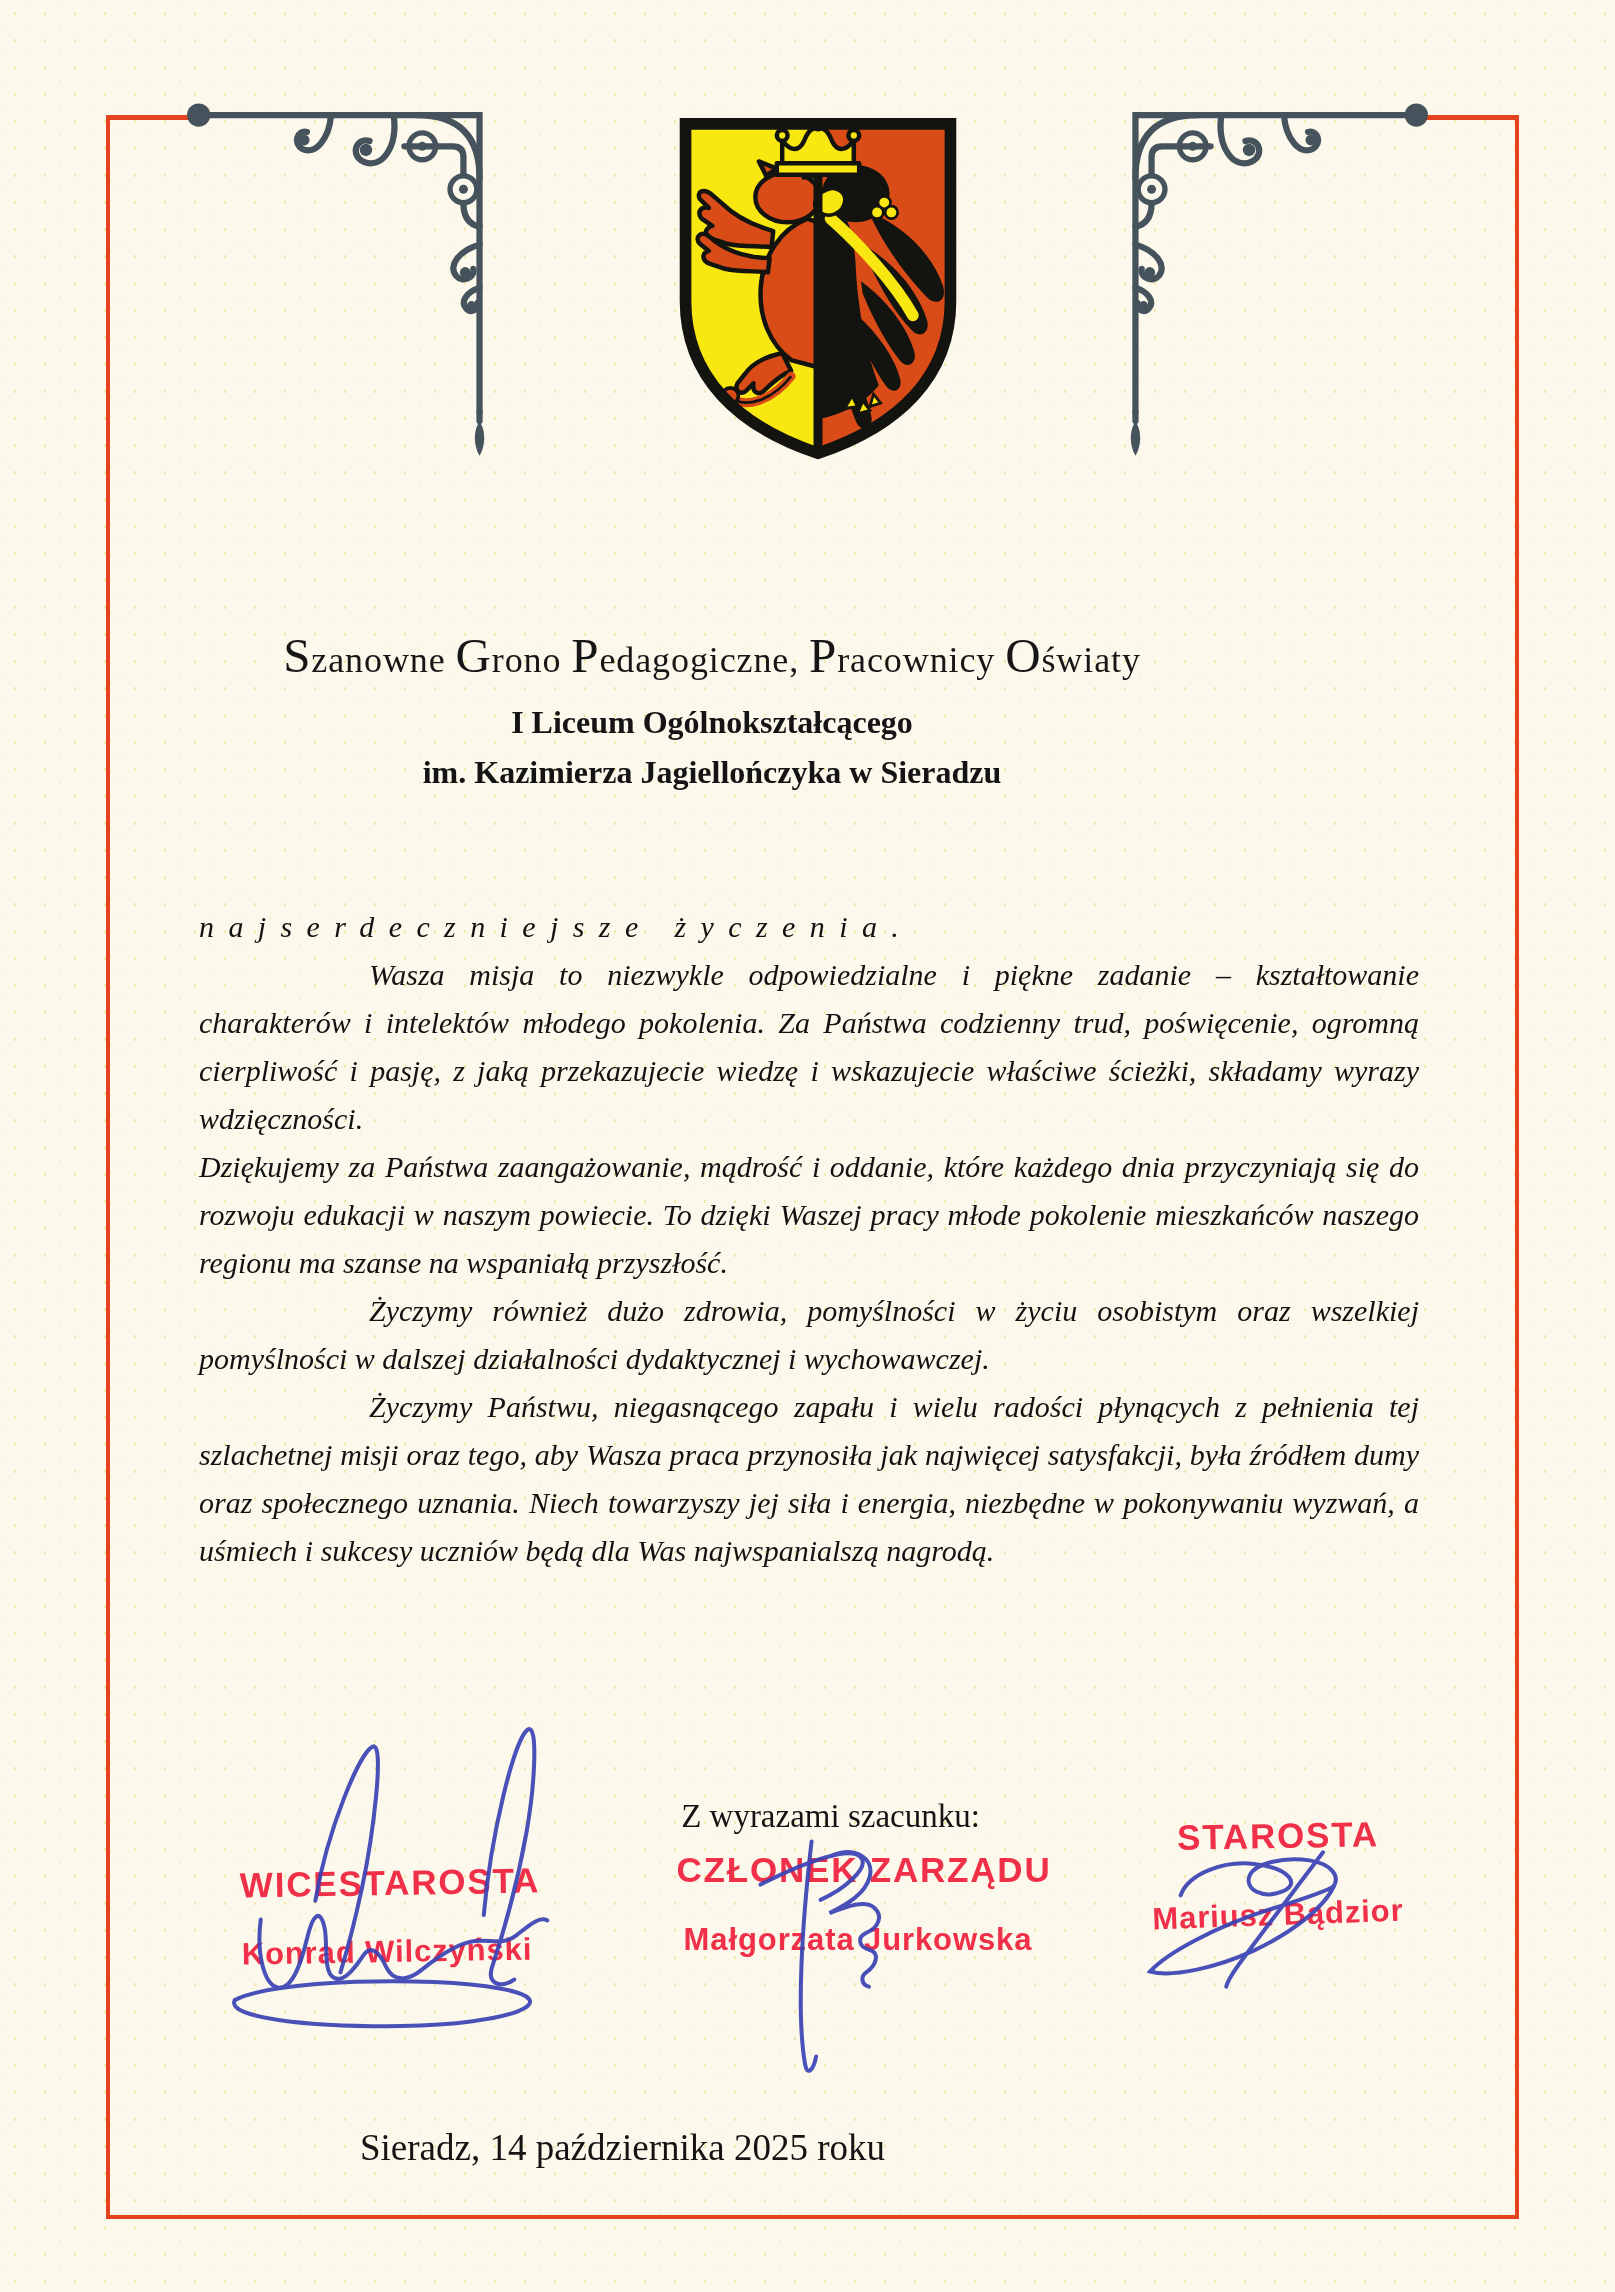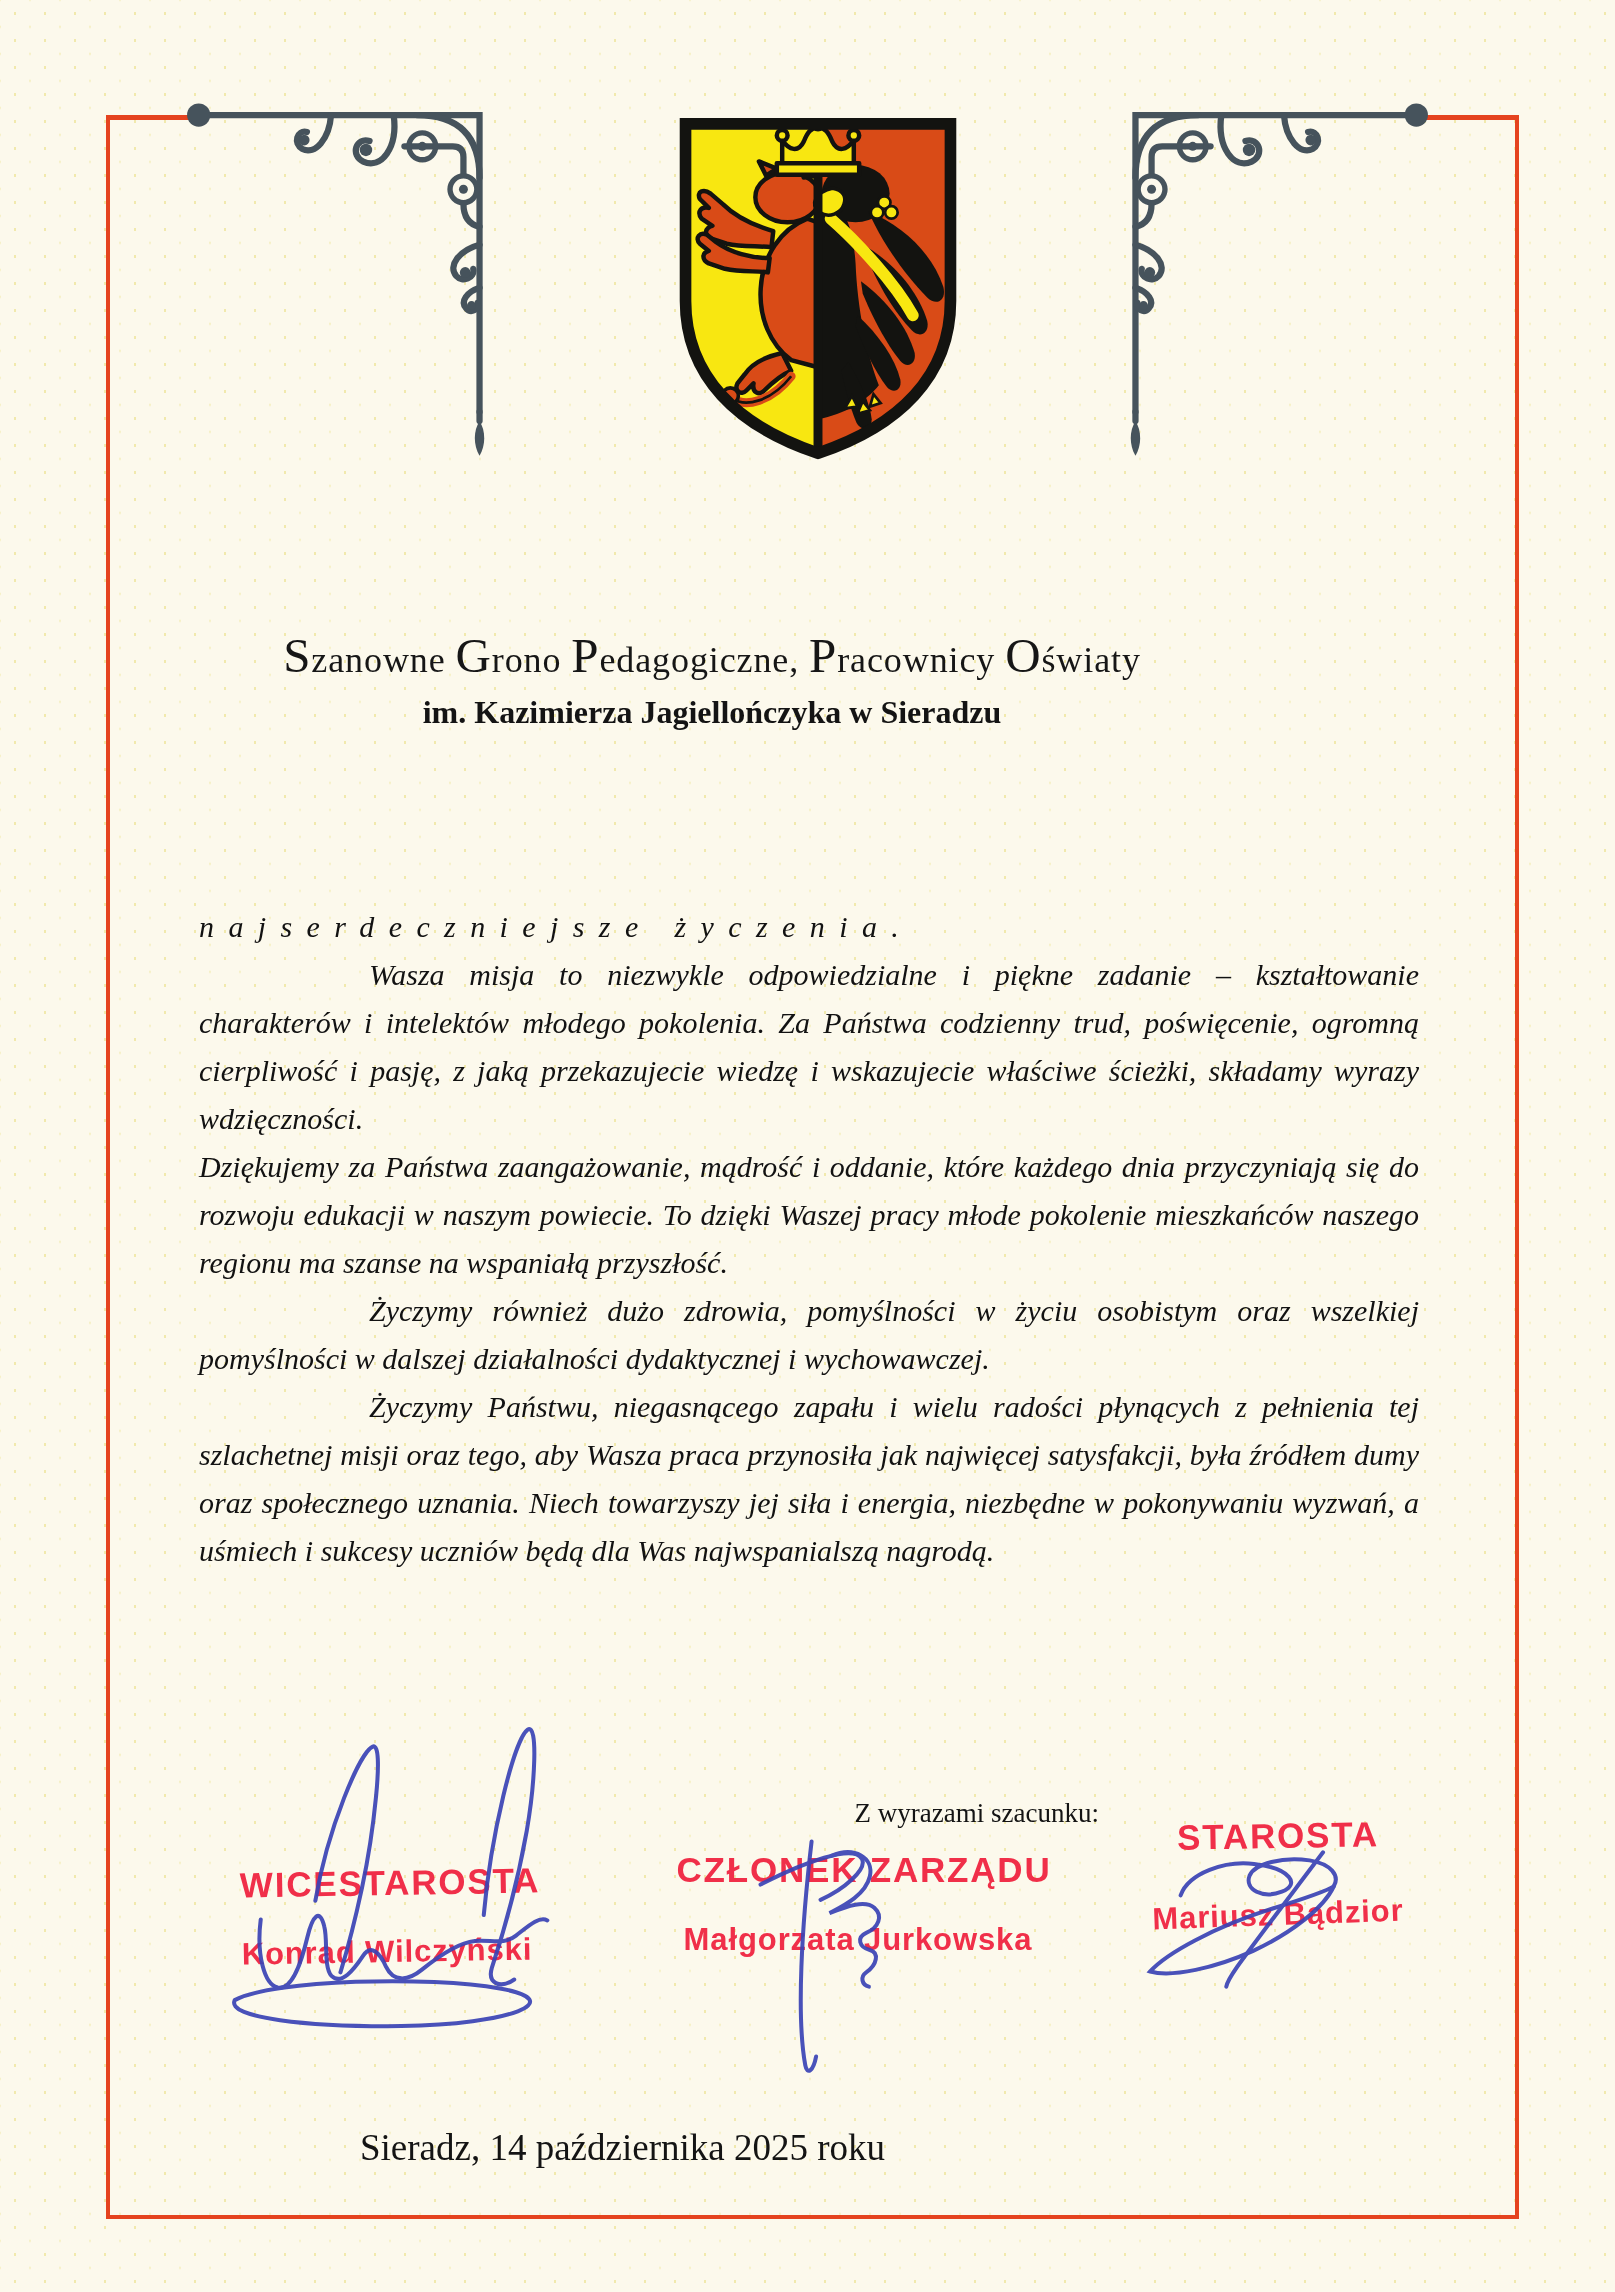--- a/index.html
+++ b/index.html
@@ -37,21 +37,21 @@
   
   .body-text{
     position:absolute; left:199px; top:903px; width:1220px;
     font-style:italic; font-size:30px; line-height:48px; color:#121212;
   }
   .para{margin:0; text-align:justify;}
   .para.indent{text-indent:170px;}
   .force-line{display:block; text-align:justify; text-align-last:justify; text-indent:170px;}
   .tracked{display:block; letter-spacing:0.48em;}
   
-  .salutation{position:absolute; left:562px; top:1798px; width:537px; text-align:right; font-size:27px;}
+  .salutation{position:absolute; left:562px; top:1798px; width:537px; text-align:center; font-size:33px;}
   .stamp{
     position:absolute; transform:translateX(-50%);
     font-family:"Liberation Sans", sans-serif; font-weight:bold;
     color:#f02f49; white-space:nowrap;
   }
   .stamp.role{font-size:35px; letter-spacing:1.8px;}
   .stamp.name{font-size:31px; letter-spacing:0.9px;}
   .sig-overlay{position:absolute; left:0; top:0; width:1616px; height:2293px; pointer-events:none;}
   
   .dateline{position:absolute; left:360px; top:2126px; width:896px; font-size:37px;}
@@ -173,20 +173,21 @@
         <circle cx="122" cy="27" r="6"></circle>
         <circle cx="162" cy="14" r="6"></circle>
         <circle cx="202" cy="27" r="6"></circle>
       </g>
     </g>
     <path d="M14 14 H310 V212 C310 296 252 352 162 382 C72 352 14 296 14 212 Z" fill="none" stroke="#131310" stroke-width="13"></path>
   </svg>
 
   <div class="title-block">
     <div class="title-l1" id="title-line1"><span class="cap">S</span>zanowne <span class="cap">G</span>rono <span class="cap">P</span>edagogiczne, <span class="cap">P</span>racownicy <span class="cap">O</span>światy</div>
+    <div class="title-l2">I Liceum Ogólnokształcącego</div>
     <div class="title-l3">im. Kazimierza Jagiellończyka w Sieradzu</div>
   </div>
 
   <div class="body-text" id="body-text">
       <p class="para">
         <span class="tracked">najserdeczniejsze życzenia.</span>
       </p>
       <p class="para indent">Wasza misja to niezwykle odpowiedzialne i piękne zadanie – kształtowanie charakterów i intelektów młodego pokolenia. Za Państwa codzienny trud, poświęcenie, ogromną cierpliwość i pasję, z jaką przekazujecie wiedzę i wskazujecie właściwe ścieżki, składamy wyrazy wdzięczności.</p>
       <p class="para">Dziękujemy za Państwa zaangażowanie, mądrość i oddanie, które każdego dnia przyczyniają się do rozwoju edukacji w naszym powiecie. To dzięki Waszej pracy młode pokolenie mieszkańców naszego regionu ma szanse na wspaniałą przyszłość.</p>
       <p class="para indent">Życzymy również dużo zdrowia, pomyślności w życiu osobistym oraz wszelkiej pomyślności w dalszej działalności dydaktycznej i wychowawczej.</p>

